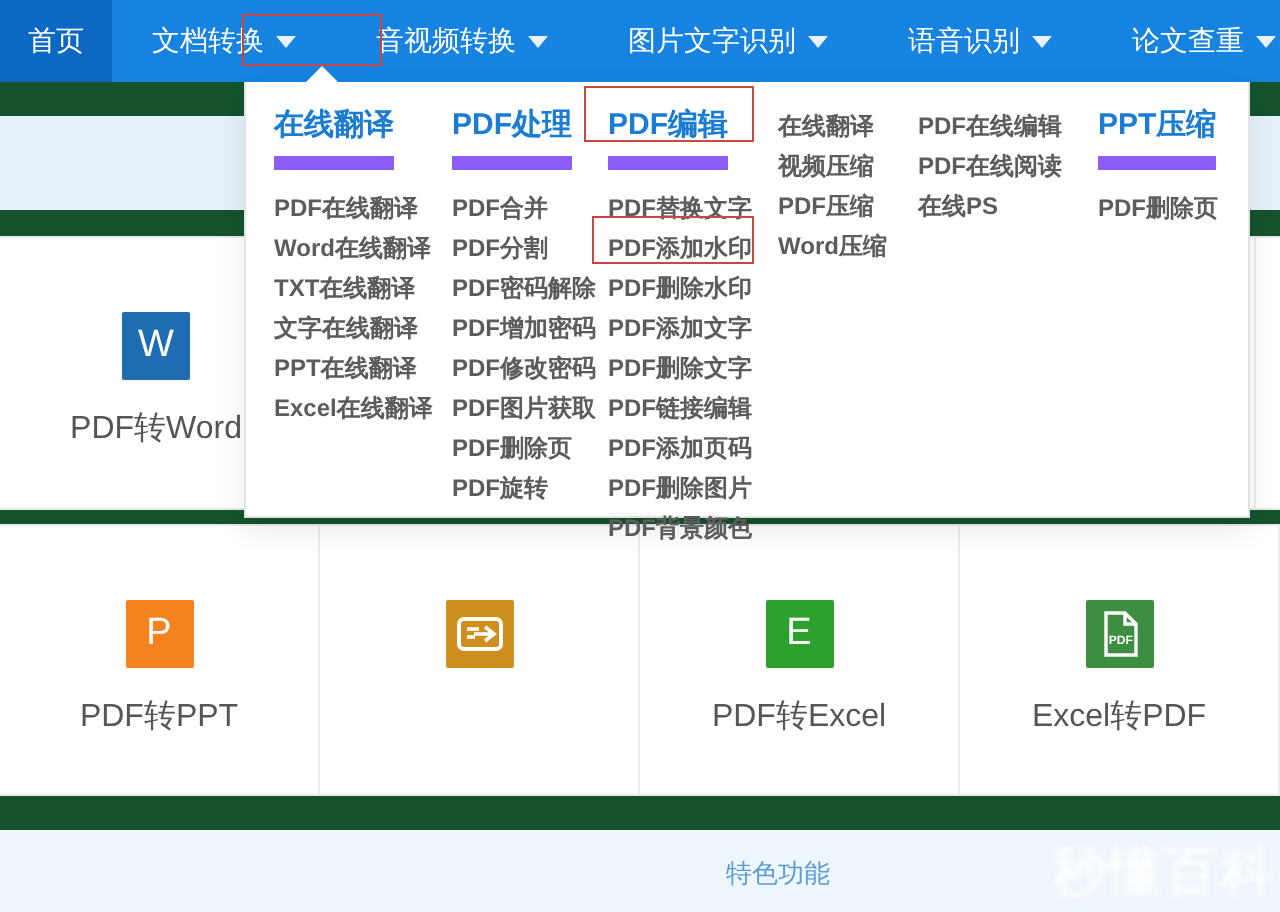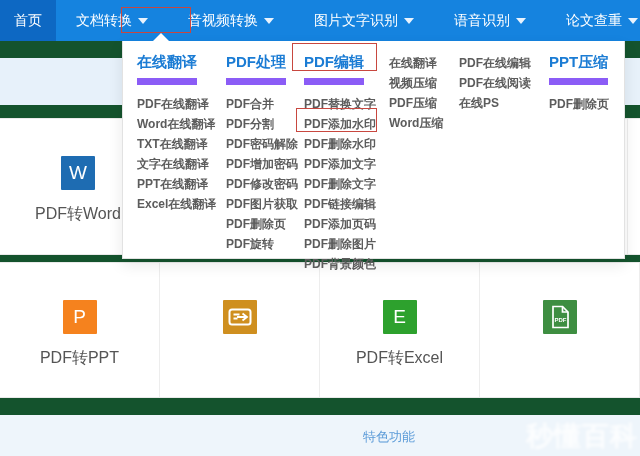--- a/index.html
+++ b/index.html
@@ -132,20 +132,21 @@
       <div class="card-label">PDF转Excel</div>
     </div>
     <div class="card">
       <div class="card-icon" style="background:#3e8e41">
         <svg width="34" height="34" viewBox="0 0 34 34">
           <path d="M10 6.5 h9.5 L25 12 v15.5 H10 z" fill="none" stroke="#fff" stroke-width="1.7"></path>
           <path d="M19.5 6.5 V12 H25" fill="none" stroke="#fff" stroke-width="1.7"></path>
           <text x="17.4" y="22" font-size="6" font-weight="bold" fill="#fff" text-anchor="middle">PDF</text>
         </svg>
       </div>
+      <div class="card-label">Excel转PDF</div>
     </div>
   </div>
 
   <div class="dropdown">
     <div class="dropdown-caret"></div>
 
     <div class="col c1">
       <div class="col-header"><span>在线翻译</span></div>
       <div class="menu-item">PDF在线翻译</div>
       <div class="menu-item">Word在线翻译</div>

